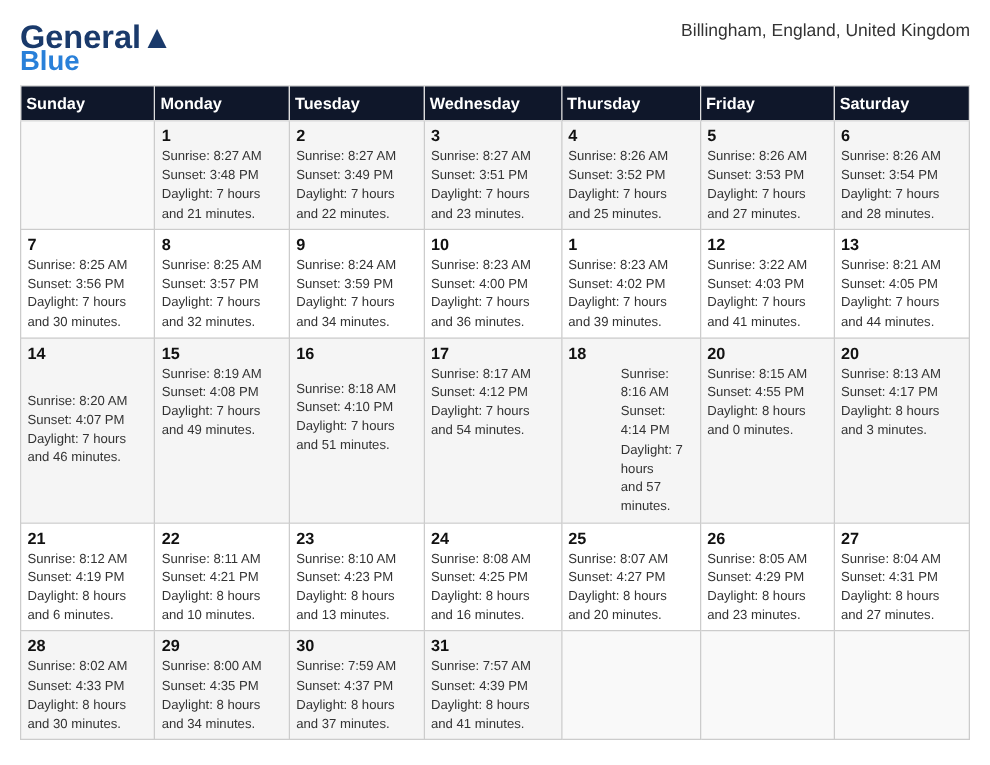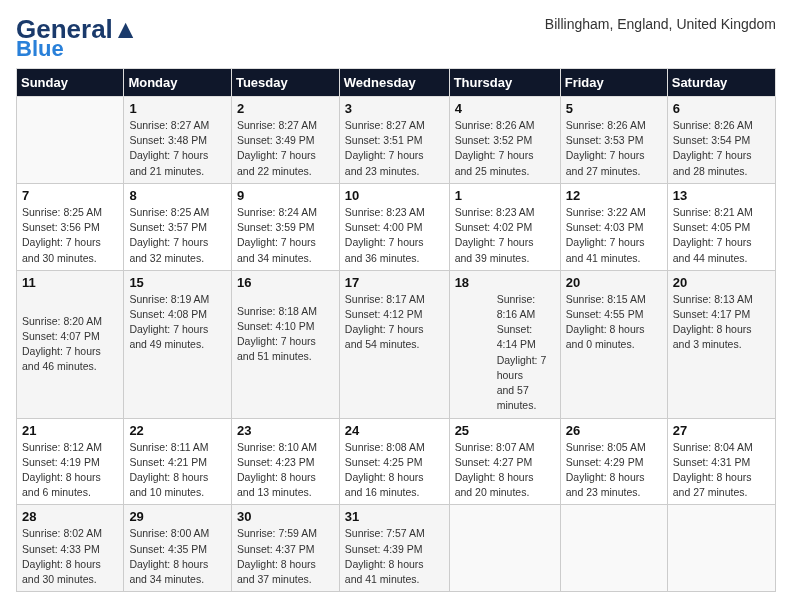--- a/index.html
+++ b/index.html
@@ -207,21 +207,21 @@
         <td>
           <div class="day-number">13</div>
           <div class="day-info" style="white-space: pre-line;">Sunrise: 8:21 AM
 Sunset: 4:05 PM
 Daylight: 7 hours
 and 44 minutes.</div>
         </td>
       </tr>
       <tr>
         <td>
-          <div class="day-number">11</div>
+          <div class="day-number">14</div>
           <div class="day-info" style="white-space: pre-line; margin-top: 24px;">Sunrise: 8:20 AM
 Sunset: 4:07 PM
 Daylight: 7 hours
 and 46 minutes.</div>
         </td>
         <td>
           <div class="day-number">15</div>
           <div class="day-info" style="white-space: pre-line;">Sunrise: 8:19 AM
 Sunset: 4:08 PM
 Daylight: 7 hours

